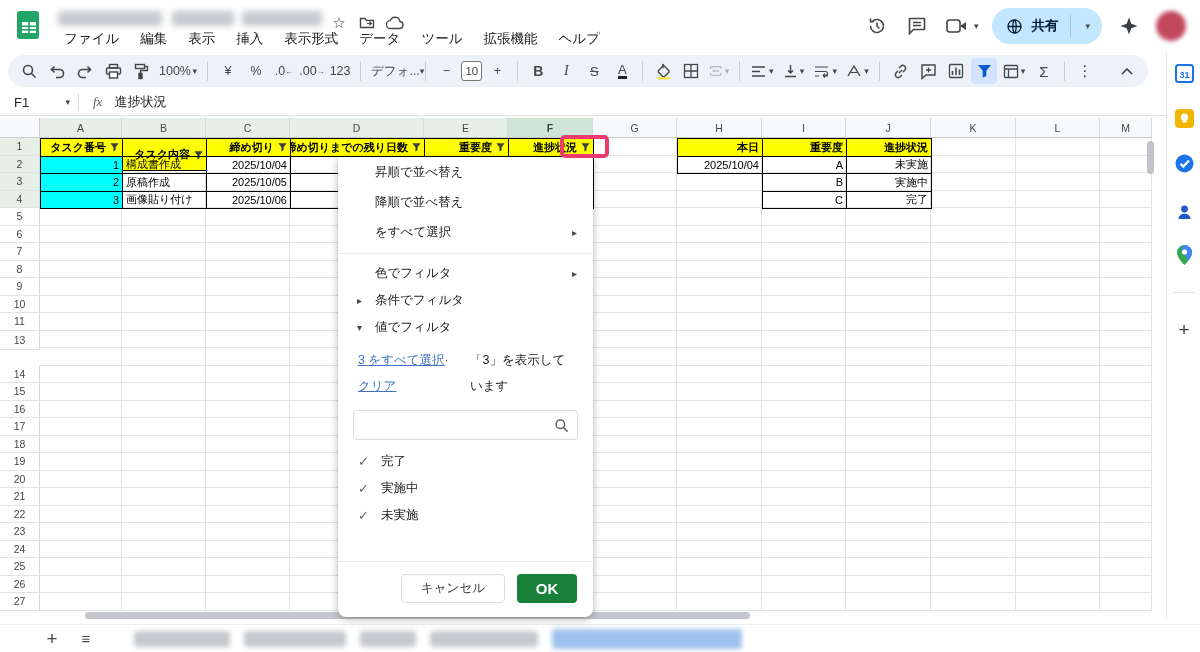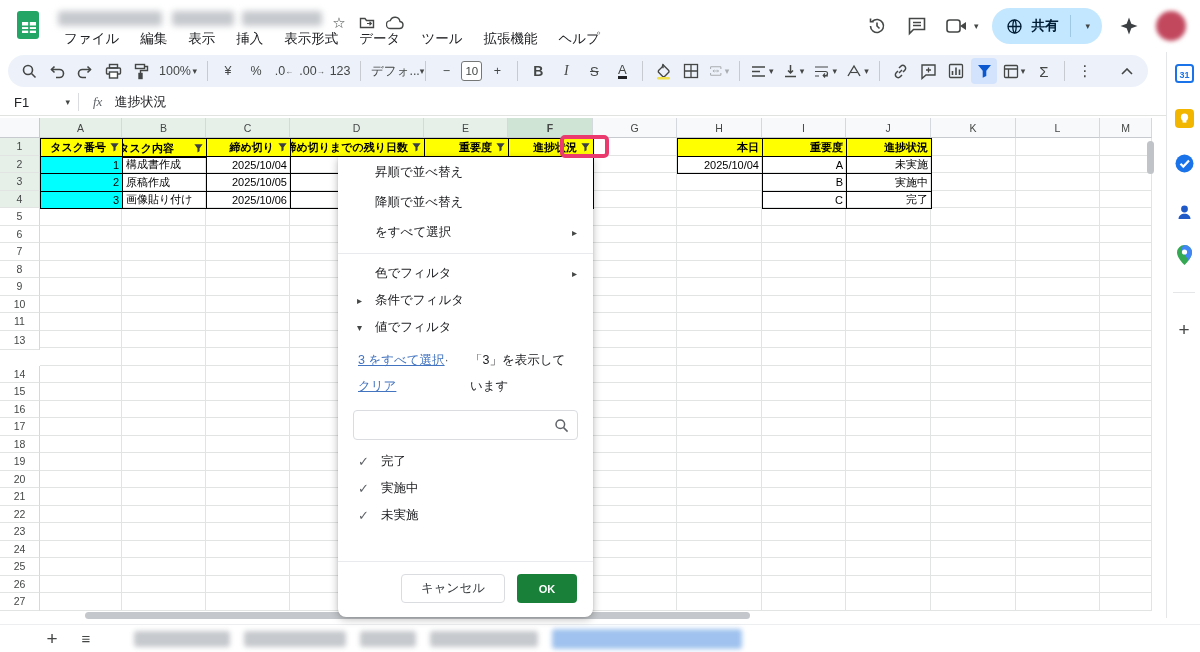--- a/index.html
+++ b/index.html
@@ -84,21 +84,21 @@
   .showing-col { width:106px; font-size:12.5px; color:#202124; line-height:26px; }
   .fm-search { margin:11px 15px 0 15px; height:30px; border:1px solid #dadce0; border-radius:4px; position:relative; display:flex; align-items:center; }
   .fm-search input { border:none; outline:none; flex:1; height:100%; padding:0 28px 0 8px; font-size:12.5px; background:transparent; }
   .search-glyph { position:absolute; right:8px; top:7px; line-height:0; }
   .check-row { height:27px; display:flex; align-items:center; padding-left:20px; gap:9px; }
   .check-row:first-of-type { margin-top:8px; }
   .checkmark { color:#5f6368; font-size:13px; width:14px; }
   .fm-bottom-div { height:1px; background:#e8eaed; margin-top:auto; }
   .fm-buttons { display:flex; justify-content:flex-end; align-items:center; gap:12px; padding:12px 16px 14px 16px; }
   .btn-cancel { width:104px; height:29px; background:#fff; border:1px solid #dadce0; border-radius:4px; font-size:12.5px; color:#3c4043; display:flex; align-items:center; justify-content:center; }
-  .btn-ok { width:60px; height:29px; background:#188038; border-radius:4px; color:#fff; font-weight:bold; font-size:11px; display:flex; align-items:center; justify-content:center; }
+  .btn-ok { width:60px; height:29px; background:#188038; border-radius:4px; color:#fff; font-weight:bold; font-size:15px; display:flex; align-items:center; justify-content:center; }
 
   
   #sidepanel { position:absolute; right:0; top:52px; width:34px; height:566px; border-left:1px solid #e4e6e8; background:#fff; }
   .sp-icon { position:absolute; left:7px; width:20px; height:20px; display:flex; align-items:center; justify-content:center; }
   .sp-div { position:absolute; left:6px; width:22px; height:1px; background:#e4e6e8; }
 
   
   #bottombar { position:absolute; left:0; top:624px; width:1200px; height:28px; background:#fff; border-top:1px solid #eceef0; display:flex; align-items:center; padding-left:40px; gap:10px; }
   .bb-btn { width:24px; height:24px; display:flex; align-items:center; justify-content:center; color:#444746; font-size:16px; }
   .sheet-tab { height:16px; border-radius:3px; background:#c6c9cd; filter:blur(2.5px); margin-right:14px; }
@@ -437,21 +437,21 @@
     <div class="rownum" style="top: 457.5px; height: 17.5px;">26</div>
     <div class="rowline" style="top: 474px; width: 1112px;"></div>
     <div class="rownum" style="top: 475px; height: 17.5px;">27</div>
     <div class="rowline" style="top: 491.5px; width: 1112px;"></div>
     <div class="cell bordered bold a-center" style="left: 40px; top: 20px; width: 83px; height: 18.5px; background: rgb(255, 255, 0); padding-right: 16px;">
       <span class="ctext">タスク番号</span>
       <span class="cfilter"><svg width="11" height="11" viewBox="0 0 12 12">
           <path d="M1.5 2h9L7.2 6.2V9.6L4.8 10.8V6.2z" fill="#3c4043"></path>
         </svg></span>
     </div>
-    <div class="cell bordered bold a-center" style="left: 122px; top: 20px; width: 85px; height: 20px; background: rgb(255, 255, 0); padding-right: 32px;">
+    <div class="cell bordered bold a-center" style="left: 122px; top: 20px; width: 85px; height: 33px; background: rgb(255, 255, 0); padding-right: 16px;">
       <span class="ctext">タスク内容</span>
       <span class="cfilter"><svg width="11" height="11" viewBox="0 0 12 12">
           <path d="M1.5 2h9L7.2 6.2V9.6L4.8 10.8V6.2z" fill="#3c4043"></path>
         </svg></span>
     </div>
     <div class="cell bordered bold a-center" style="left: 206px; top: 20px; width: 85px; height: 18.5px; background: rgb(255, 255, 0); padding-right: 16px;">
       <span class="ctext">締め切り</span>
       <span class="cfilter"><svg width="11" height="11" viewBox="0 0 12 12">
           <path d="M1.5 2h9L7.2 6.2V9.6L4.8 10.8V6.2z" fill="#3c4043"></path>
         </svg></span>

